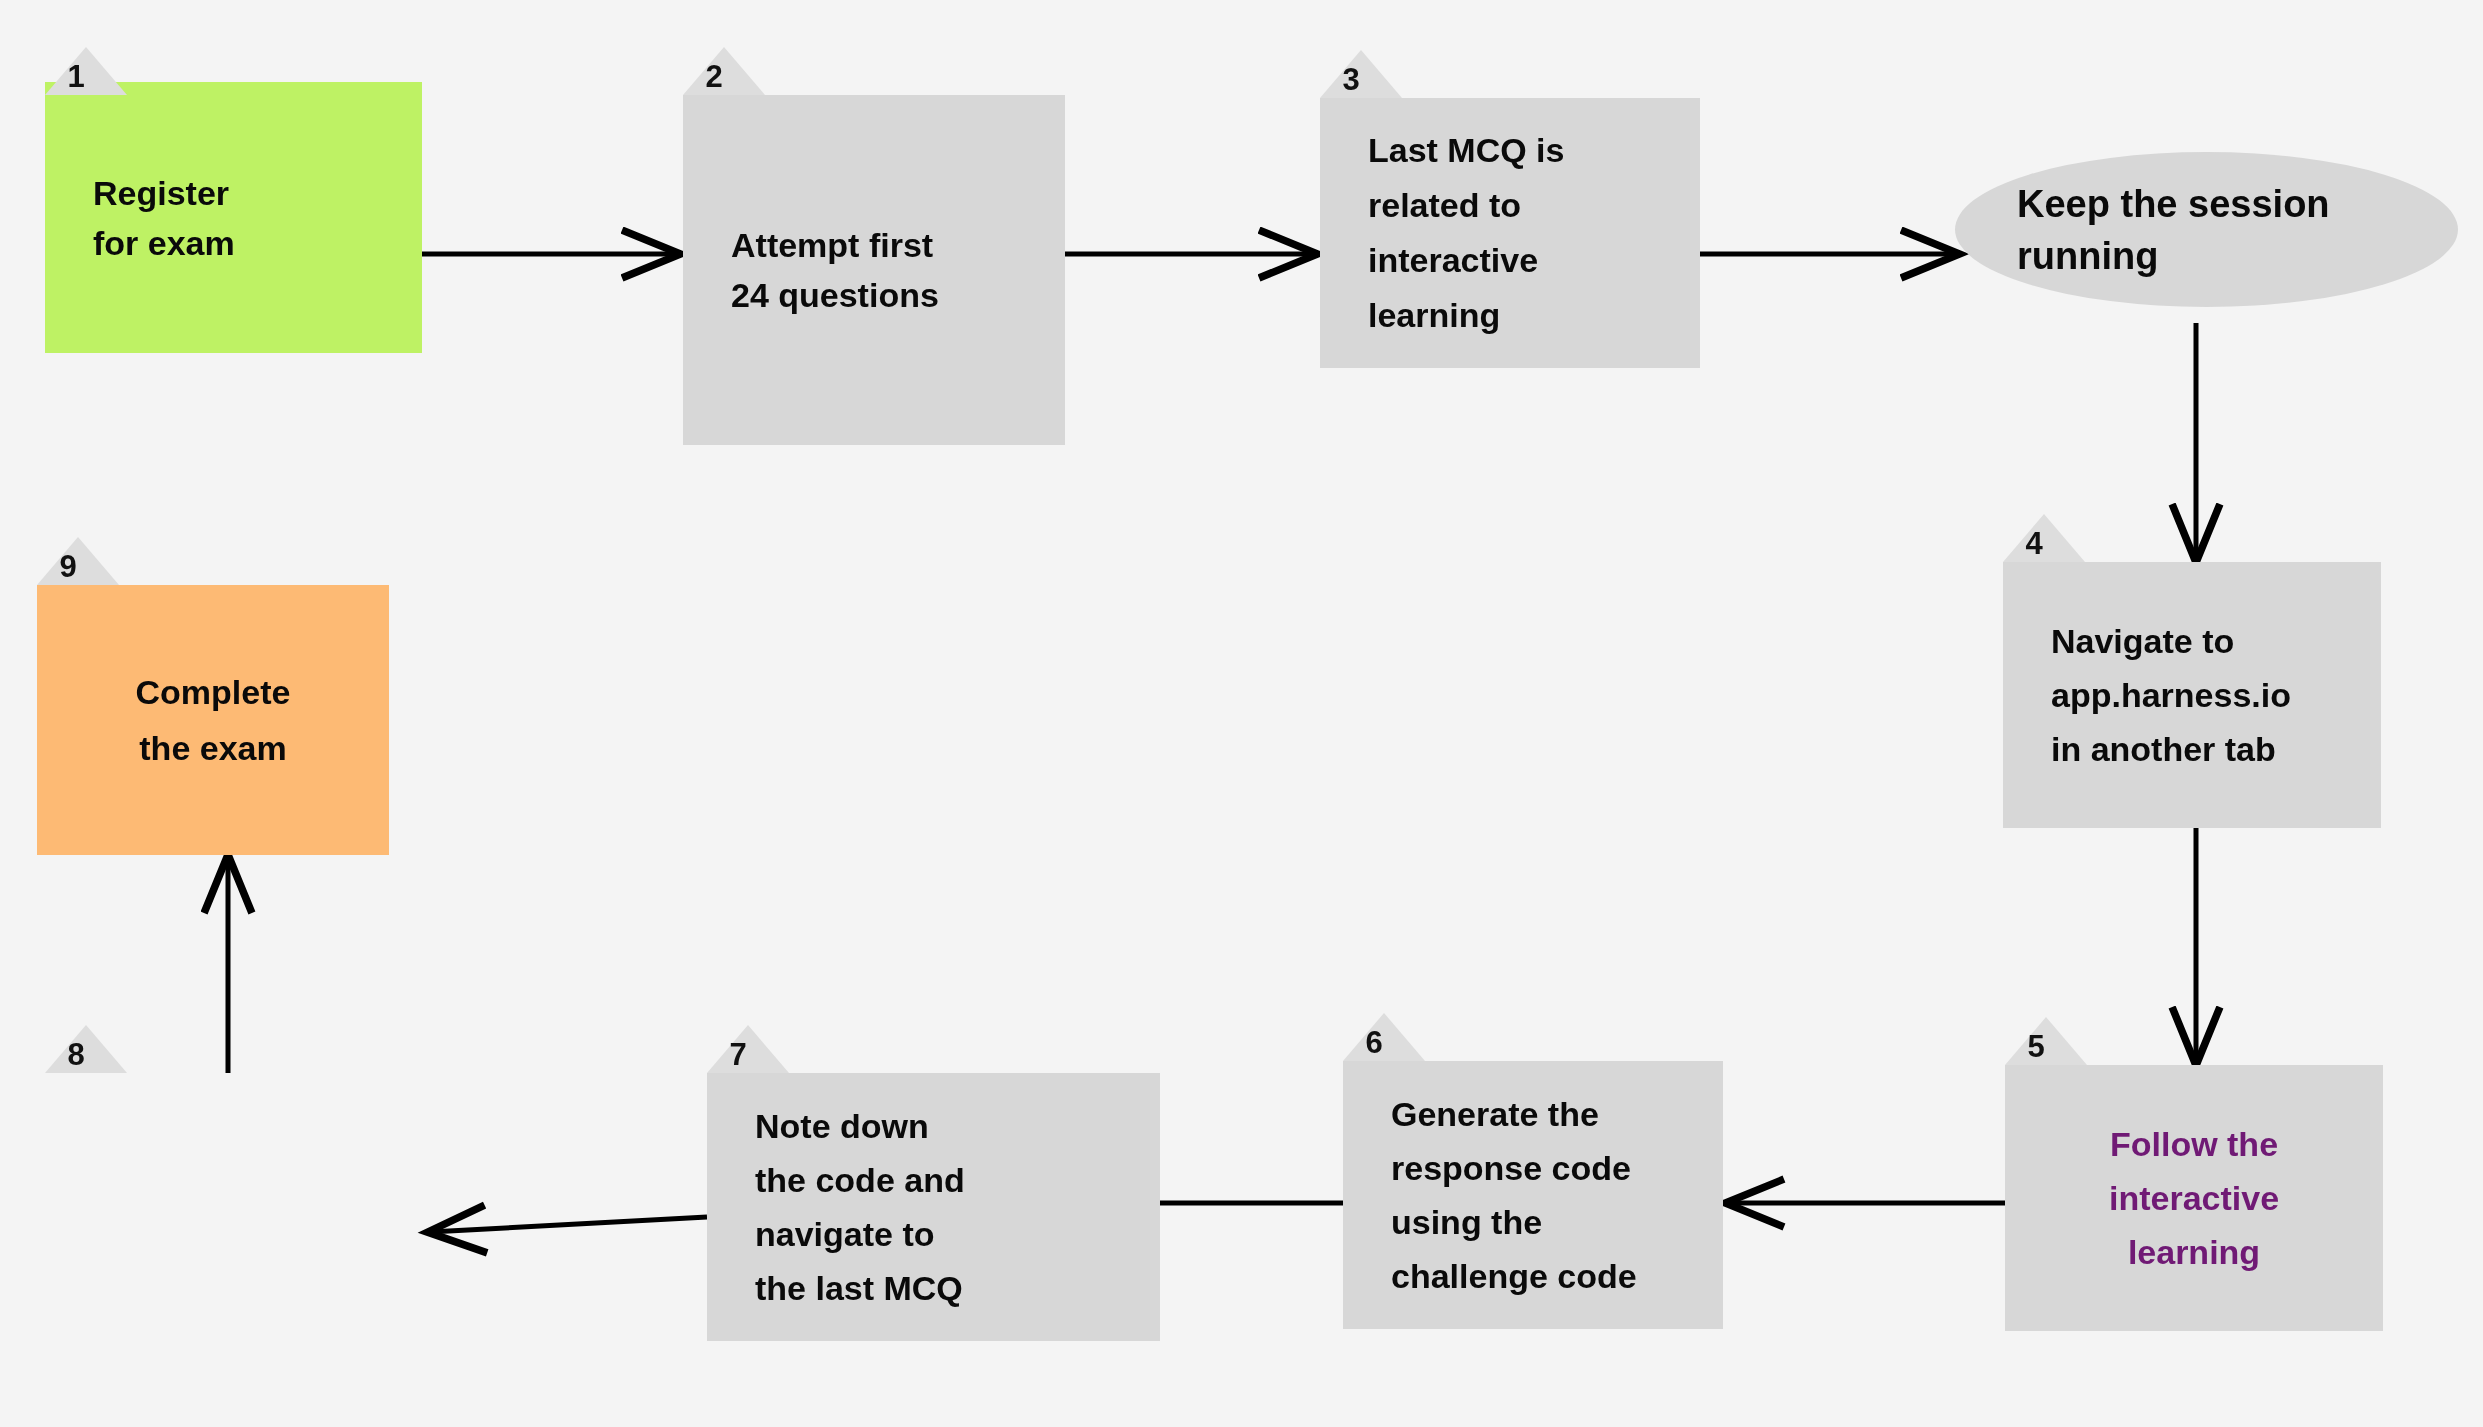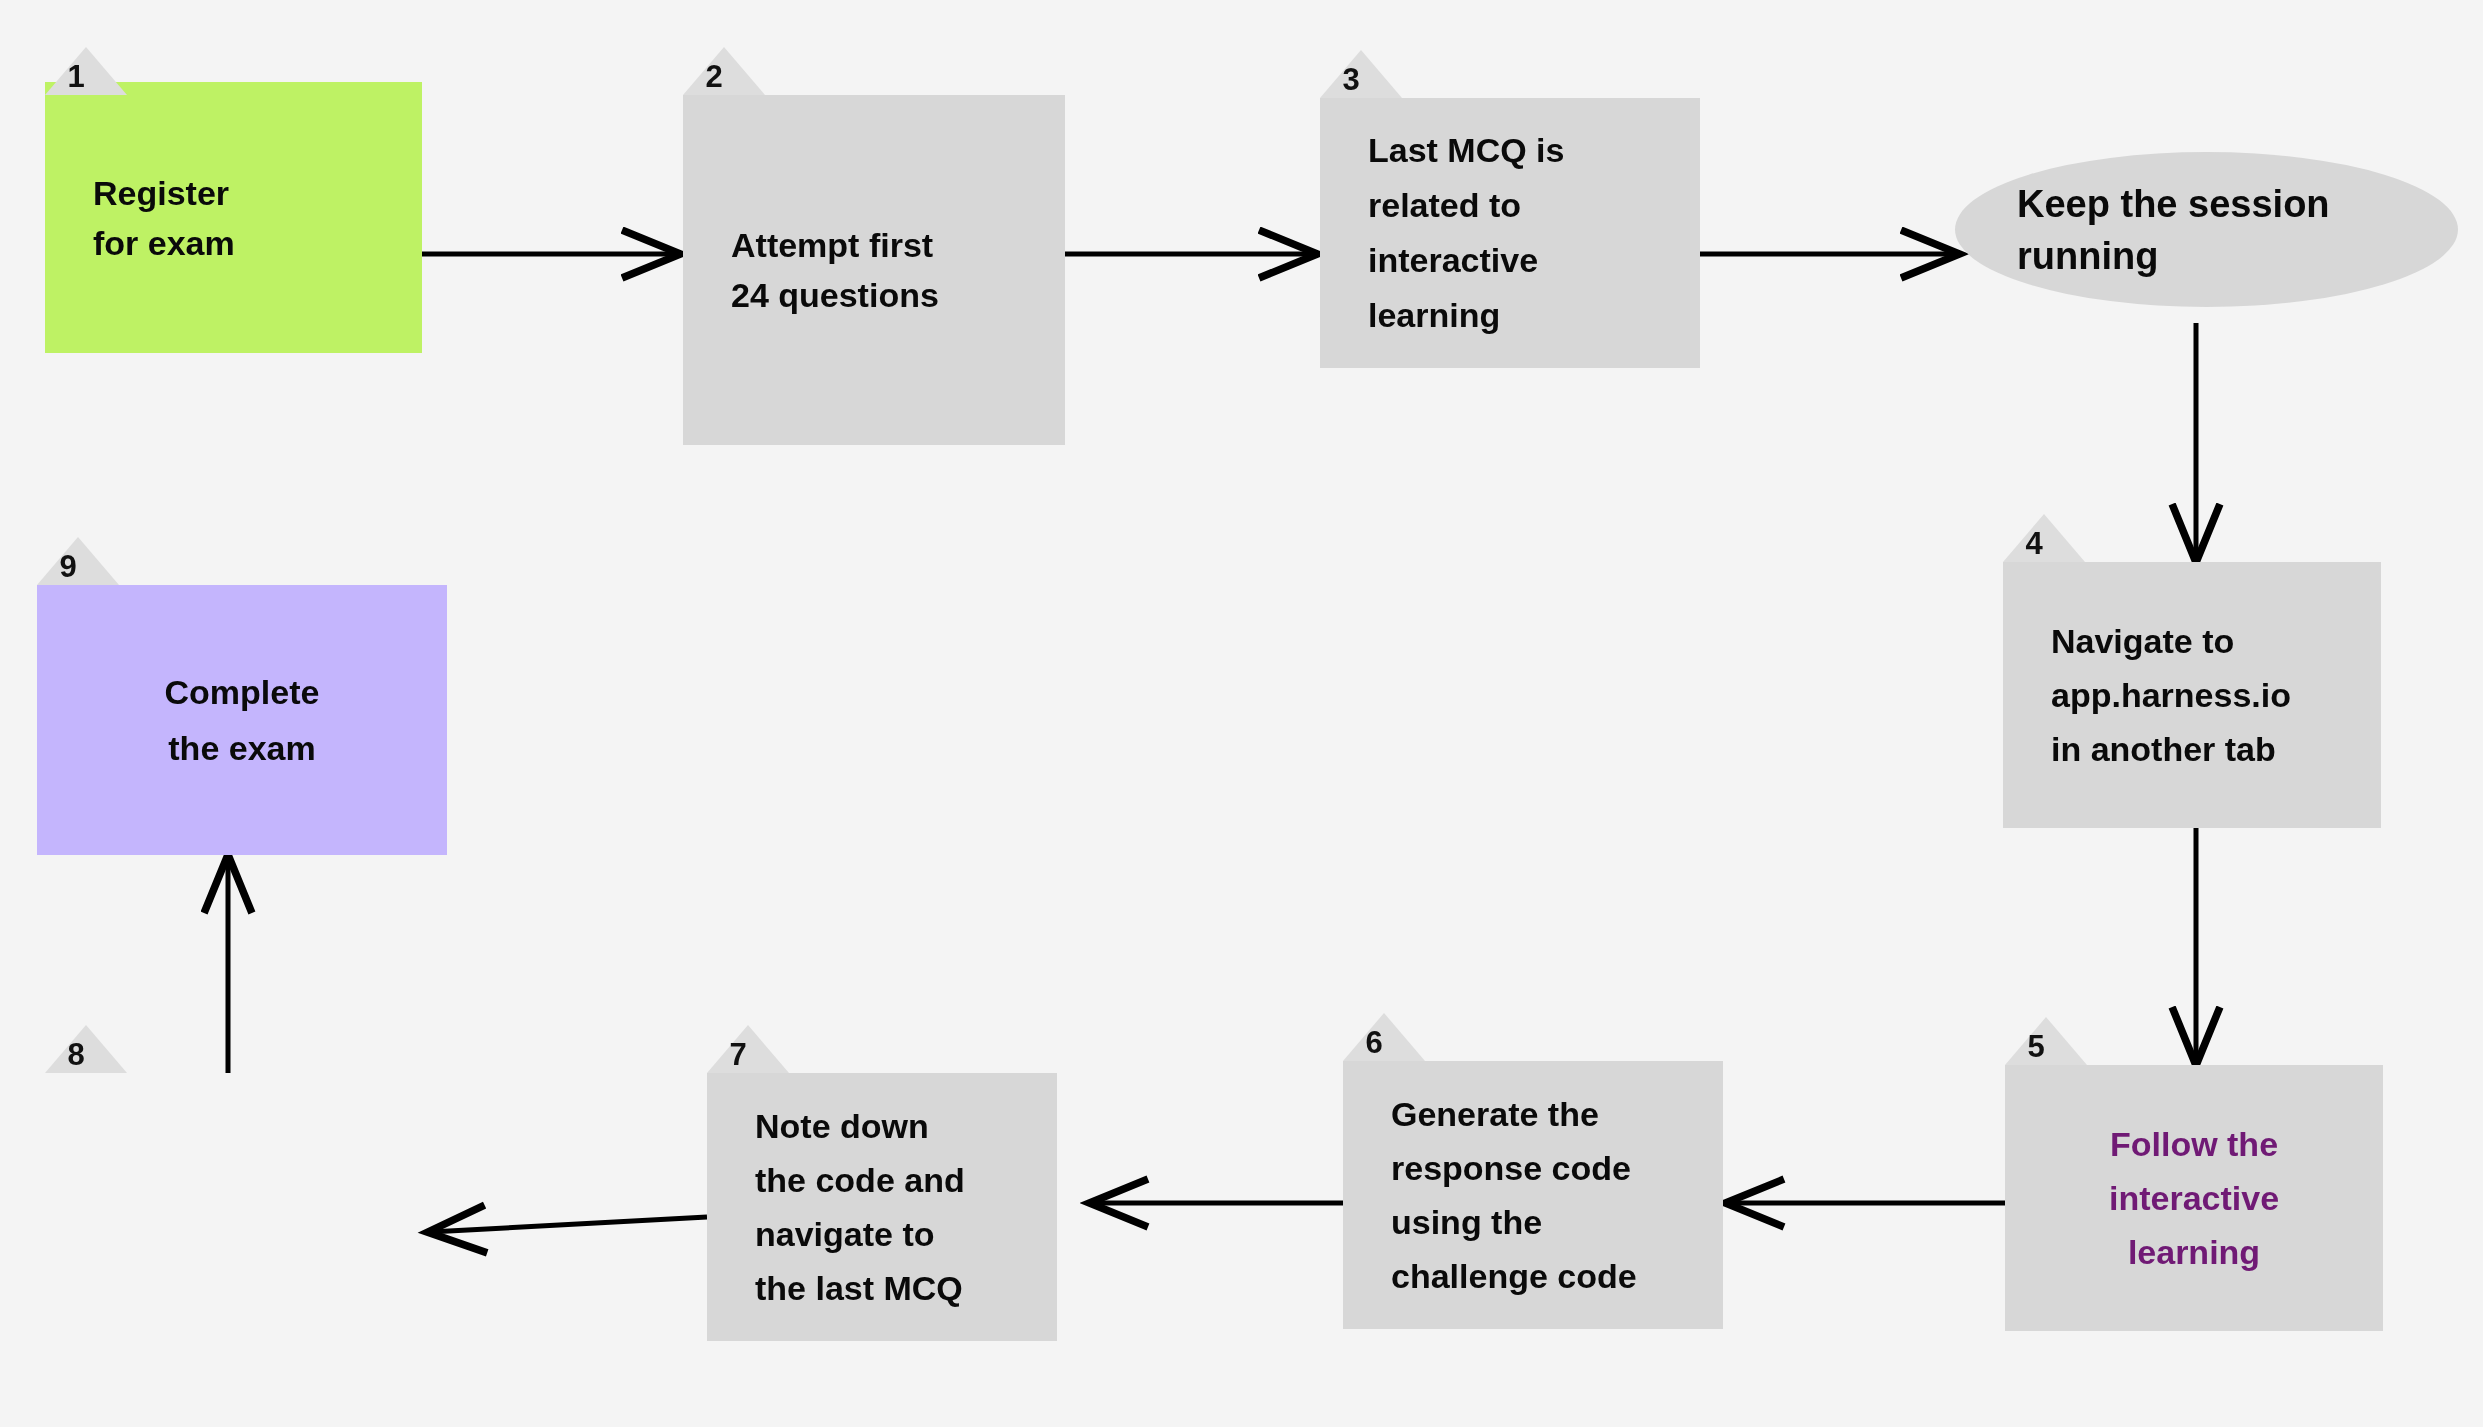--- a/index.html
+++ b/index.html
@@ -179,37 +179,37 @@
     <span class="label">Generate the
 response code
 using the
 challenge code</span>
   </div>
   <div class="badge" style="left: 1343px; top: 1013px;">
     <span class="tri" style="border-bottom-color: rgb(221, 221, 221);"></span>
     <span class="num">6</span>
   </div>
 
-  <div class="node rect" style="left: 707px; top: 1073px; width: 350px; height: 268px; font-size: 34px; line-height: 54px; background: rgb(215, 215, 215); color: rgb(10, 10, 10);">
+  <div class="node rect" style="left: 707px; top: 1073px; width: 453px; height: 268px; font-size: 34px; line-height: 54px; background: rgb(215, 215, 215); color: rgb(10, 10, 10);">
     <span class="label">Note down
 the code and
 navigate to
 the last MCQ</span>
   </div>
   <div class="badge" style="left: 707px; top: 1025px;">
     <span class="tri" style="border-bottom-color: rgb(221, 221, 221);"></span>
     <span class="num">7</span>
   </div>
 
   <div class="badge" style="left: 45px; top: 1025px;">
     <span class="tri" style="border-bottom-color: rgb(221, 221, 221);"></span>
     <span class="num">8</span>
   </div>
 
-  <div class="node rect center-text" style="left: 37px; top: 585px; width: 410px; height: 270px; font-size: 34px; line-height: 56px; background: #c4b5fd; color: rgb(10, 10, 10);">
+  <div class="node rect center-text" style="left: 37px; top: 585px; width: 352px; height: 270px; font-size: 34px; line-height: 56px; background: #fdba74; color: rgb(10, 10, 10);">
     <span class="label">Complete
 the exam</span>
   </div>
   <div class="badge" style="left: 37px; top: 537px;">
     <span class="tri" style="border-bottom-color: rgb(221, 221, 221);"></span>
     <span class="num">9</span>
   </div>
 
 </div>
 

